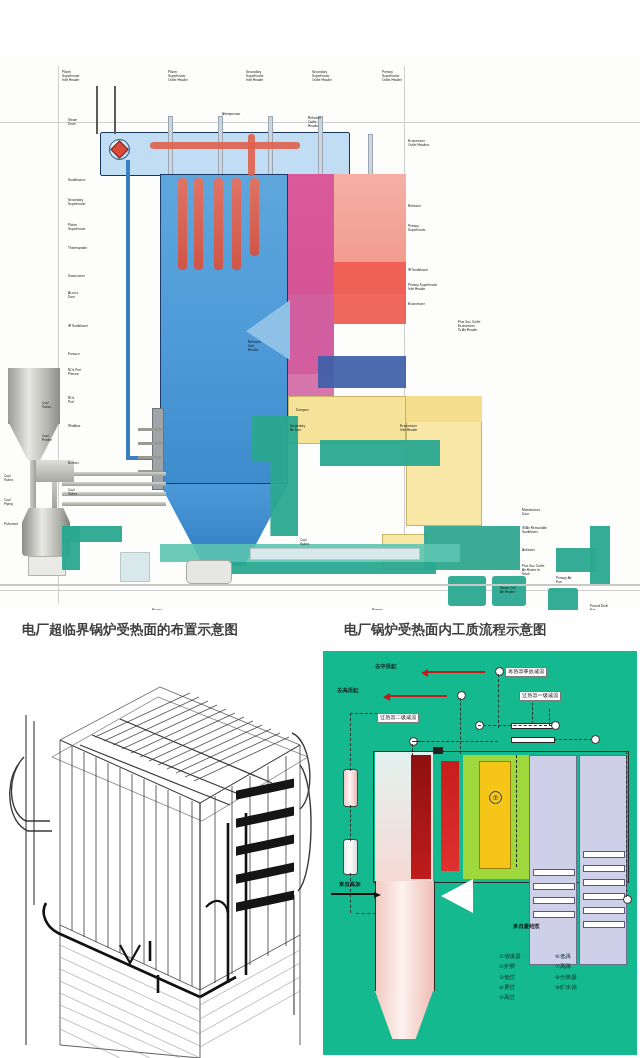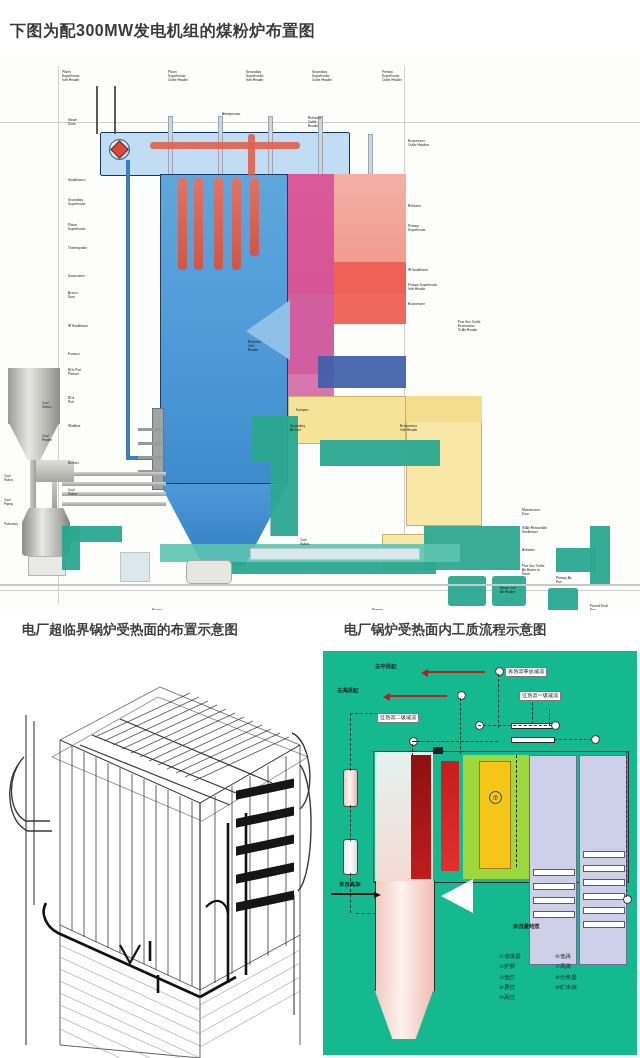--- a/index.html
+++ b/index.html
@@ -99,21 +99,20 @@
      border-top:3.5px solid transparent;border-bottom:3.5px solid transparent;
      border-left:7px solid #111;}
   .legend{position:absolute;font-size:5.6px;color:#0b2f26;line-height:1.85;}
   .legend span{display:inline-block;width:56px;}
 </style>
 </head>
 <body>
 
 <div class="page">
 
-  <div class="main-title">下图为配300MW发电机组的煤粉炉布置图</div>
 
   <div class="fig-main">
 
     <div class="frameline" style="left:58px;top:10px;width:.6px;height:538px;"></div>
     <div class="frameline" style="left:404px;top:10px;width:.6px;height:500px;"></div>
     <div class="frameline" style="left:0;top:66px;width:640px;height:.5px;"></div>
     <div class="frameline" style="left:0;top:534px;width:640px;height:.6px;"></div>
 
     <div class="shape drum-box"></div>
     <div class="shape drum"></div>

